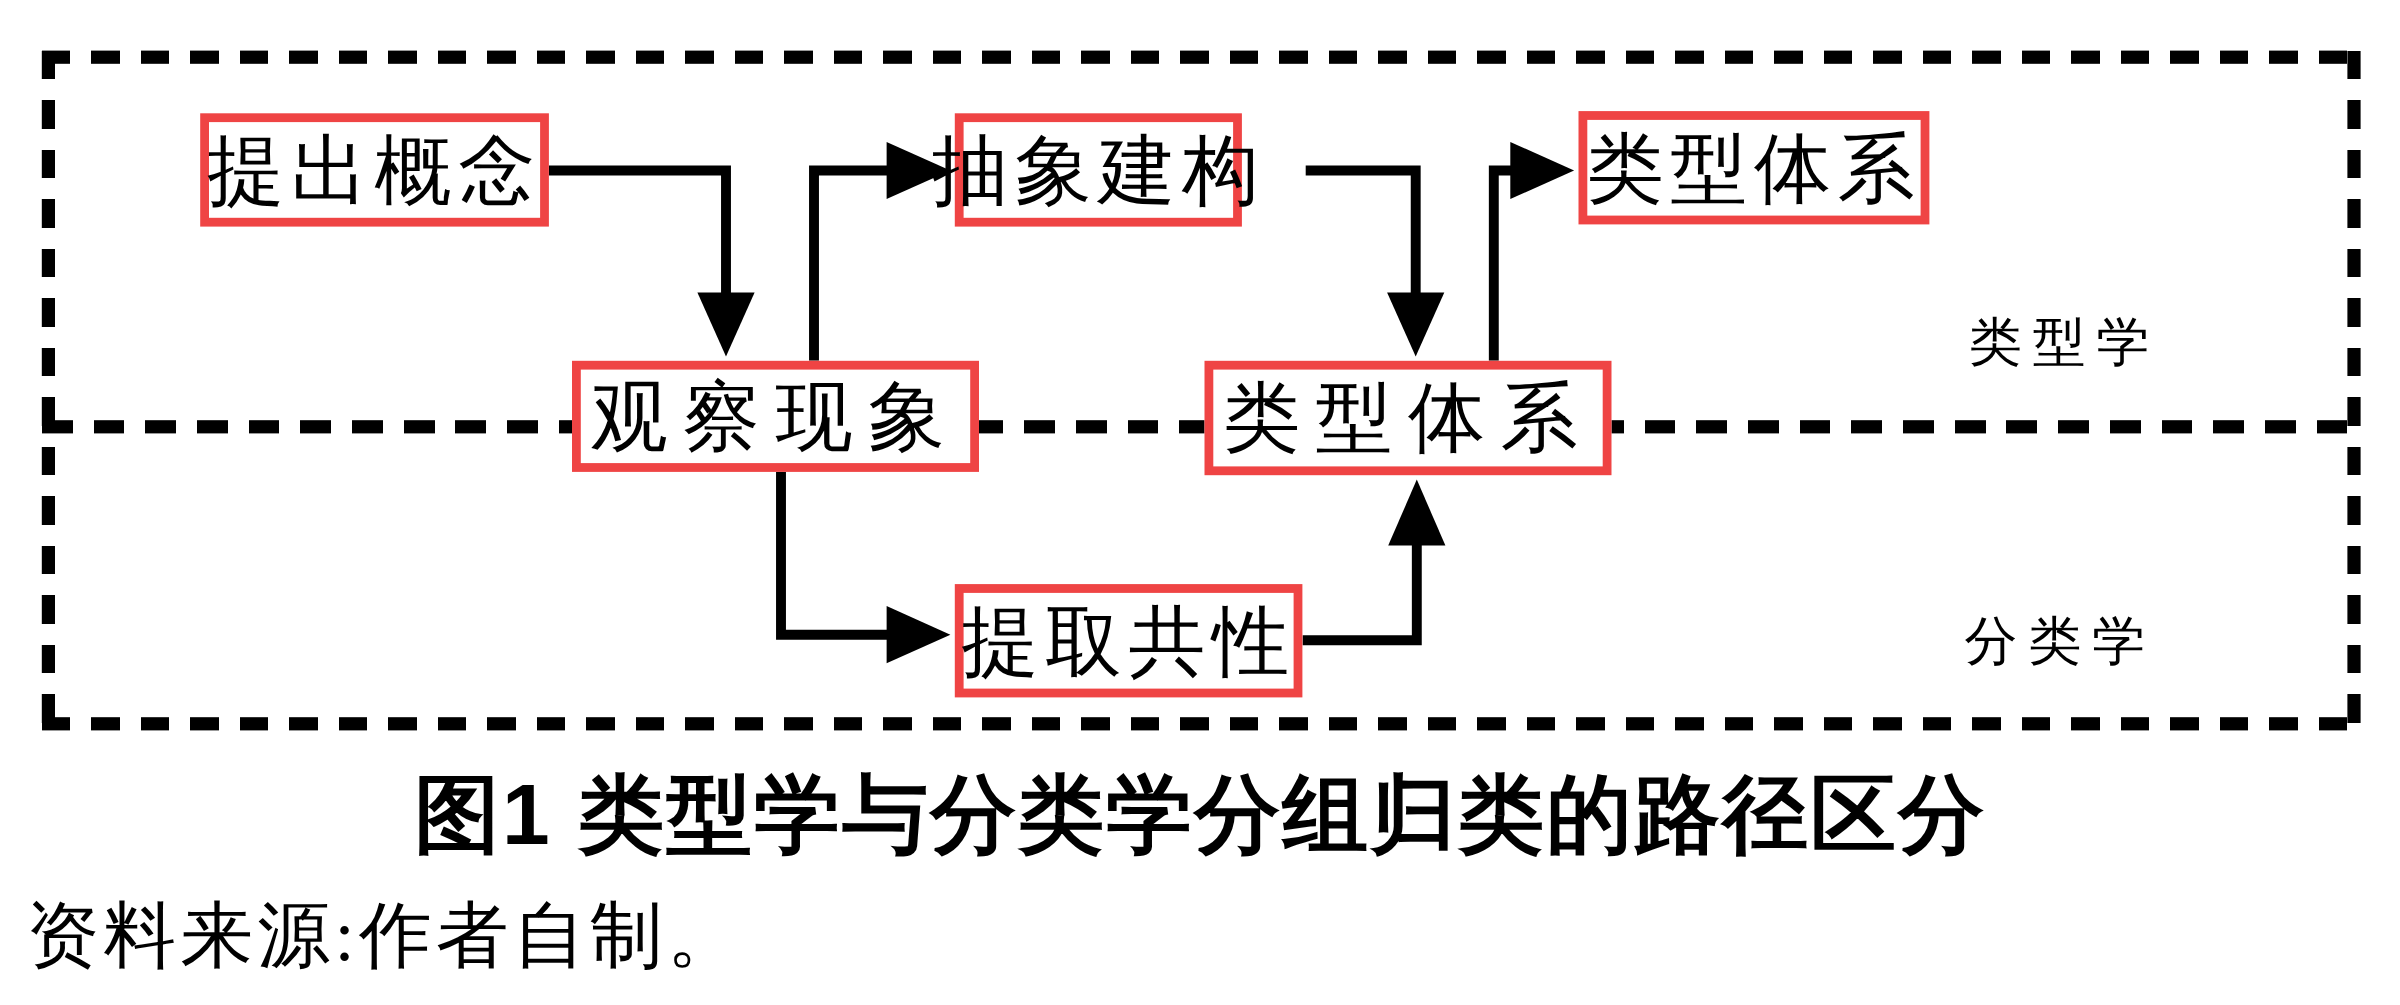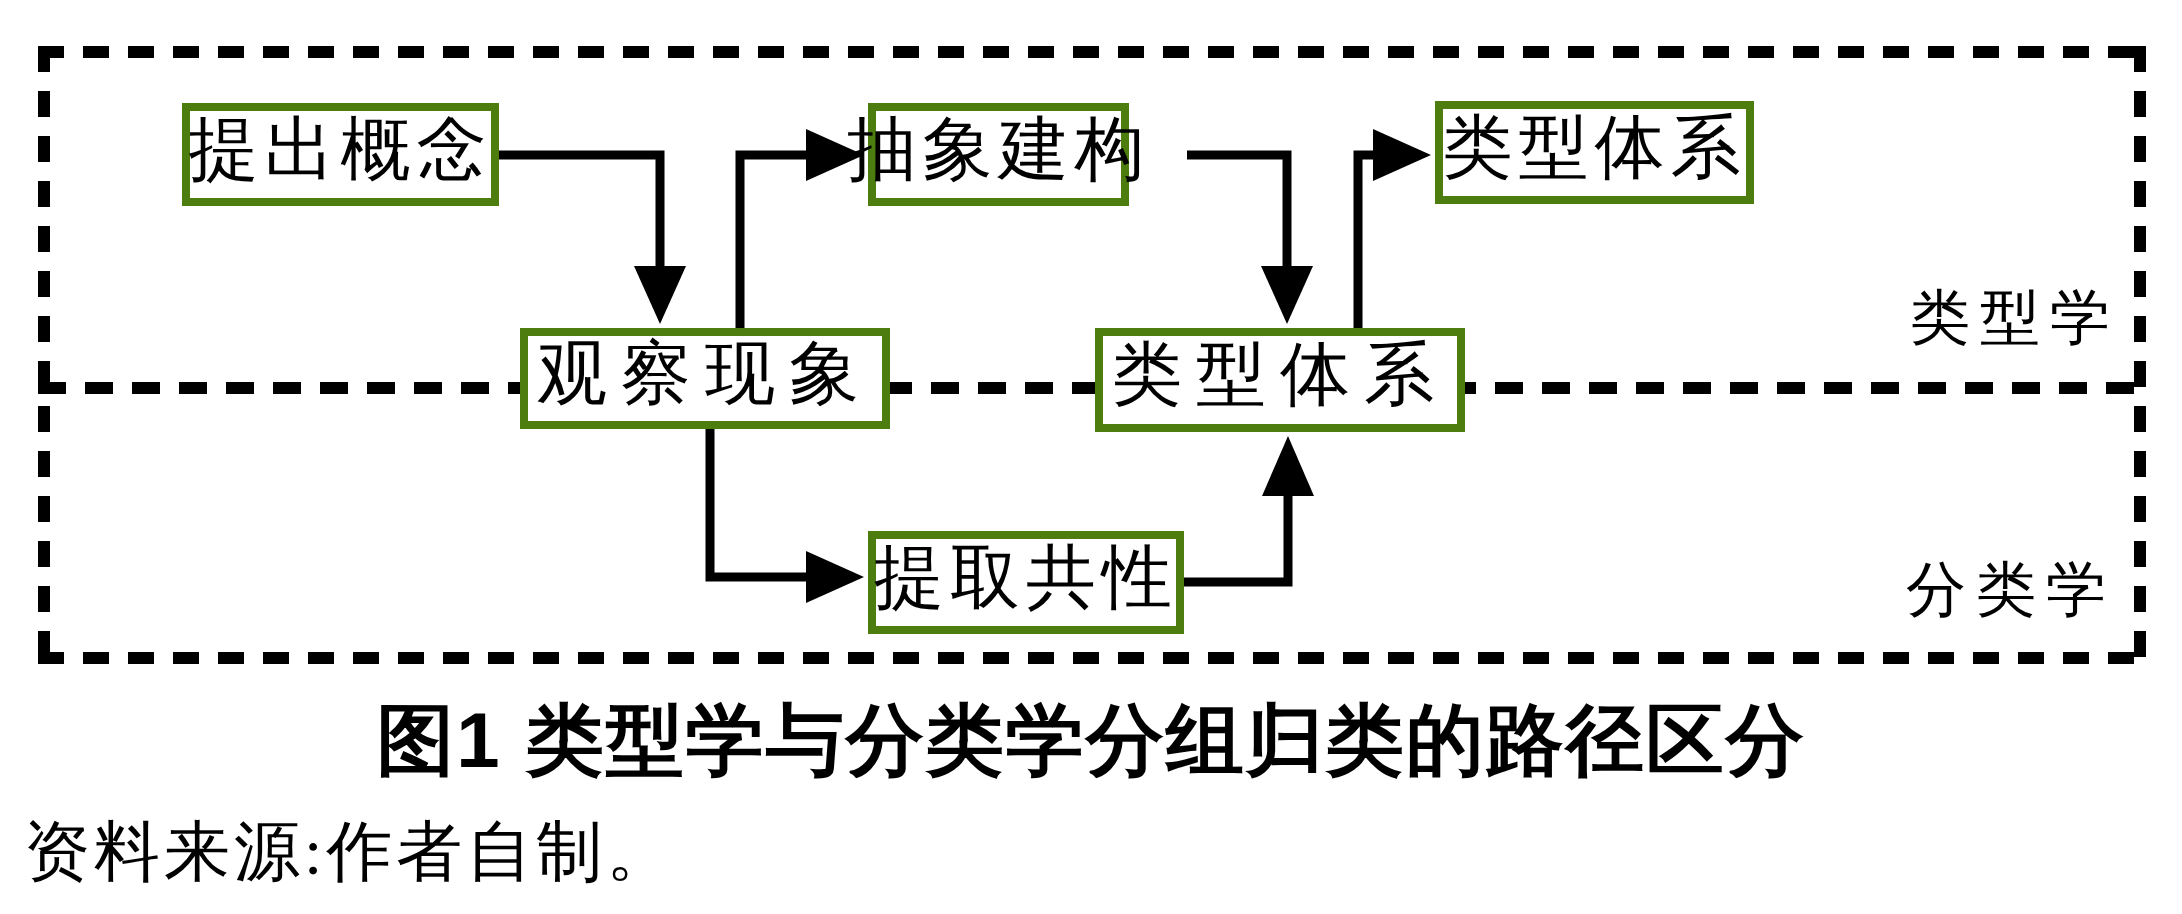--- a/index.html
+++ b/index.html
@@ -18,35 +18,35 @@
   
   #divider{
     position:absolute; left:38px; top:382px; width:2108px; height:12px; z-index:1;
     background:repeating-linear-gradient(90deg,#000 0 28px,transparent 28px 47px);
   }
   
   #edges{position:absolute; left:0; top:0; z-index:2;}
   
   .node{
     position:absolute; box-sizing:border-box; background:#ffffff;
-    border:8px solid #4d7c0f; z-index:3;
+    border:8px solid #ef4444; z-index:3;
     display:flex; align-items:center; justify-content:center;
     font-size:70px; letter-spacing:6px; line-height:1;
-    font-family:Liberation Mono, monospace; white-space:nowrap;
+    font-family:Liberation Sans, sans-serif; white-space:nowrap;
   }
   #node-propose   {left:182px;  top:103px; width:317px; height:103px;}
   #node-abstract  {left:868px;  top:103px; width:261px; height:103px;}
   #node-empirical {left:1435px; top:101px; width:319px; height:103px;}
   #node-observe   {left:520px;  top:328px; width:370px; height:101px; letter-spacing:14px;}
   #node-typesys   {left:1095px; top:328px; width:370px; height:104px; letter-spacing:14px;}
   #node-extract   {left:868px;  top:531px; width:316px; height:103px;}
   
   .region-label{
-    position:absolute; z-index:2; width:330px; text-align:right;
-    font-size:60px; letter-spacing:10px; line-height:1;
+    position:absolute; z-index:2; width:330px; text-align:left;
+    font-size:48px; letter-spacing:10px; line-height:1;
     font-family:"Liberation Serif", serif; white-space:nowrap;
   }
   #label-typology{left:1790px; top:288px;}
   #label-taxonomy{left:1786px; top:560px;}
   
   #caption{
     position:absolute; left:0; top:694px; width:2182px; text-align:center; z-index:2;
     font-family:"Liberation Sans", sans-serif; font-weight:bold;
     font-size:78px; line-height:1.2; letter-spacing:2px; white-space:nowrap;
   }

